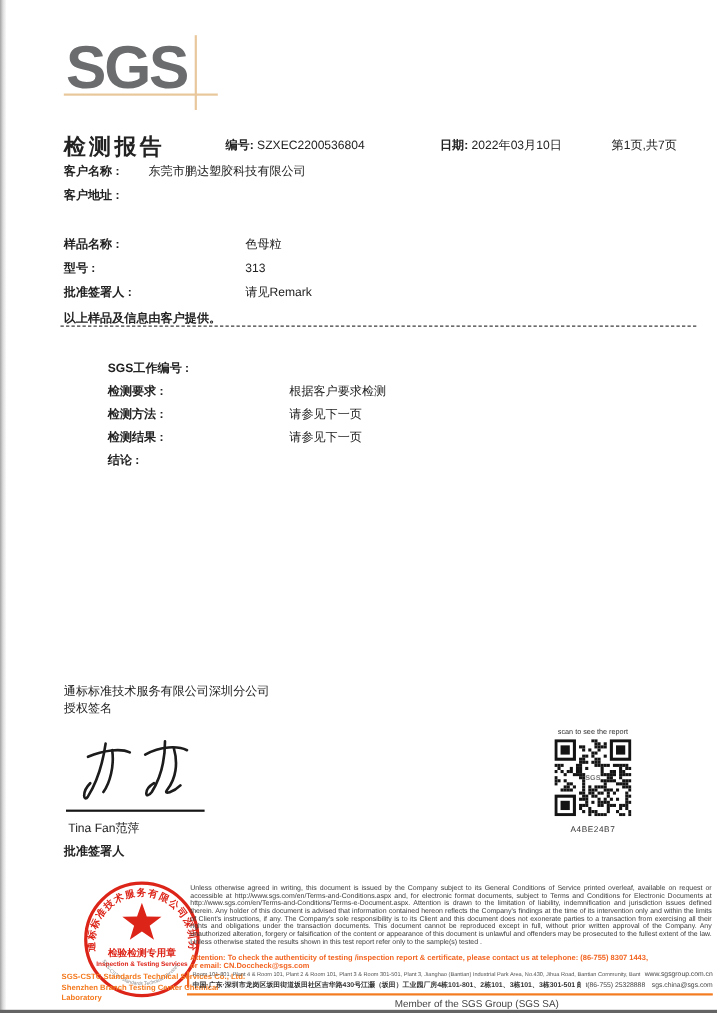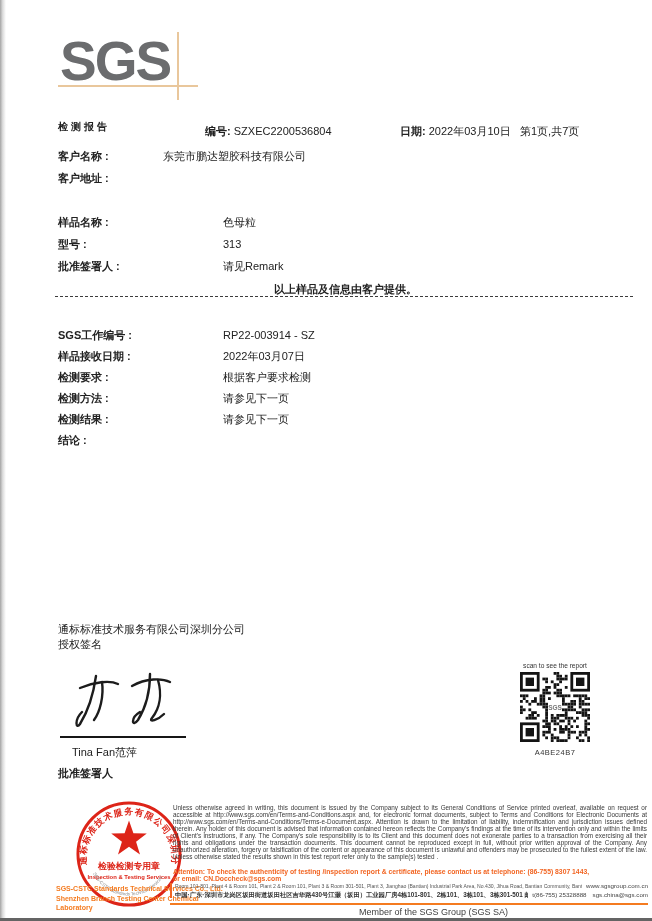--- a/index.html
+++ b/index.html
@@ -11,51 +11,51 @@
   
   .scan-edge-left{position:absolute;left:0;top:0;width:6px;height:100%;
     background:linear-gradient(90deg,#a4a4a4 0,#dcdcdc 45%,#ffffff 100%);}
   .scan-edge-bottom{position:absolute;left:0;bottom:0;width:100%;height:3px;background:#646464;}
   
   .logo-text{left:60px;top:34px;font-size:55px;line-height:55px;font-weight:bold;
     letter-spacing:-2px;color:#6b6c6e;}
   .logo-hline{left:58px;top:85px;width:140px;height:2px;background:#e9c79c;}
   .logo-vline{left:177px;top:32px;width:2px;height:68px;background:#e9c79c;}
   
-  .doc-title{left:58px;top:120px;font-size:10px;font-weight:bold;letter-spacing:3px;}
+  .doc-title{left:58px;top:120px;font-size:20px;font-weight:bold;letter-spacing:3px;}
   .meta{font-size:11px;top:124px;}
   .meta b{font-weight:bold;}
   .m-number{left:205px;text-align:center;}
   .m-date{left:400px;}
-  .m-page{left:520px;}
+  .m-page{left:556px;}
   
   .row{display:flex;font-size:11px;line-height:13px;}
   .row .lbl{font-weight:bold;flex-shrink:0;}
   .sec{position:absolute;left:58px;}
   .sec-client{top:150px;width:575px;}
-  .sec-client .row{margin-bottom:9px;gap:28px;}
+  .sec-client .row{margin-bottom:9px;}
   .sec-client .lbl{width:77px;}
   .sec-sample{top:216px;width:575px;}
   .sec-sample .row{margin-bottom:9px;align-items:center;}
   .sec-sample .lbl{width:165px;font-weight:bold;}
-  .sample-note{font-size:11px;font-weight:bold;margin-top:9px;text-align:center;}
+  .sample-note{font-size:11px;font-weight:bold;margin-top:9px;}
   .dash-sep{left:55px;top:296px;width:578px;border-top:1.5px dashed #3c3c3c;}
   .sec-details{top:329px;width:578px;}
-  .sec-details .row{margin-bottom:8px;}
+  .sec-details .row{margin-bottom:8px;margin-left:40px;}
   .sec-details .lbl{width:165px;}
   .sec-details .val{flex:1;}
   .row-conclusion .val{line-height:19px;margin-top:-3px;}
   
   .sig-company{left:58px;top:622px;font-size:11px;line-height:15px;}
   .sig-svg{left:66px;top:668px;}
   .sig-line{left:60px;top:736px;width:126px;height:2px;background:#161616;}
-  .sig-name{left:72px;top:745px;font-size:11px;}
+  .sig-name{left:62px;top:745px;font-size:11px;}
   .sig-role{left:58px;top:766px;font-size:11px;font-weight:bold;}
   
-  .qr-wrap{left:515px;top:662px;width:80px;text-align:center;}
+  .qr-wrap{left:499px;top:662px;width:80px;text-align:center;}
   .qr-caption{font-size:6.6px;color:#333;margin-bottom:3px;}
   .qr-box{width:70px;height:70px;margin:0 auto;background:#fff;}
   .qr-code-text{font-size:7.5px;color:#333;margin-top:2px;letter-spacing:.5px;}
   
   .stamp-svg{left:75px;top:800px;}
   .org-lines{left:56px;top:884px;font-size:7px;line-height:9.5px;color:#f47b20;font-weight:bold;width:170px;}
   .disclaimer{left:173px;top:804px;width:474px;font-size:6.35px;line-height:7px;
     color:#3a3a3a;text-align:justify;}
   .attention{left:173px;top:868px;width:474px;font-size:6.8px;line-height:7.4px;
     color:#f26522;font-weight:bold;}
@@ -115,25 +115,20 @@
       <span class="val">请见Remark</span>
     </div>
     <div class="sample-note">以上样品及信息由客户提供。</div>
   </div>
 
   <div class="abs dash-sep"></div>
 
   <div class="sec sec-details">
     <div class="row">
       <span class="lbl">SGS工作编号 :</span>
-      <span class="val">RP22-003914 - SZ</span>
-    </div>
-    <div class="row">
-      <span class="lbl">样品接收日期 :</span>
-      <span class="val">2022年03月07日</span>
     </div>
     <div class="row">
       <span class="lbl">检测要求 :</span>
       <span class="val">根据客户要求检测</span>
     </div>
     <div class="row">
       <span class="lbl">检测方法 :</span>
       <span class="val">请参见下一页</span>
     </div>
     <div class="row">

